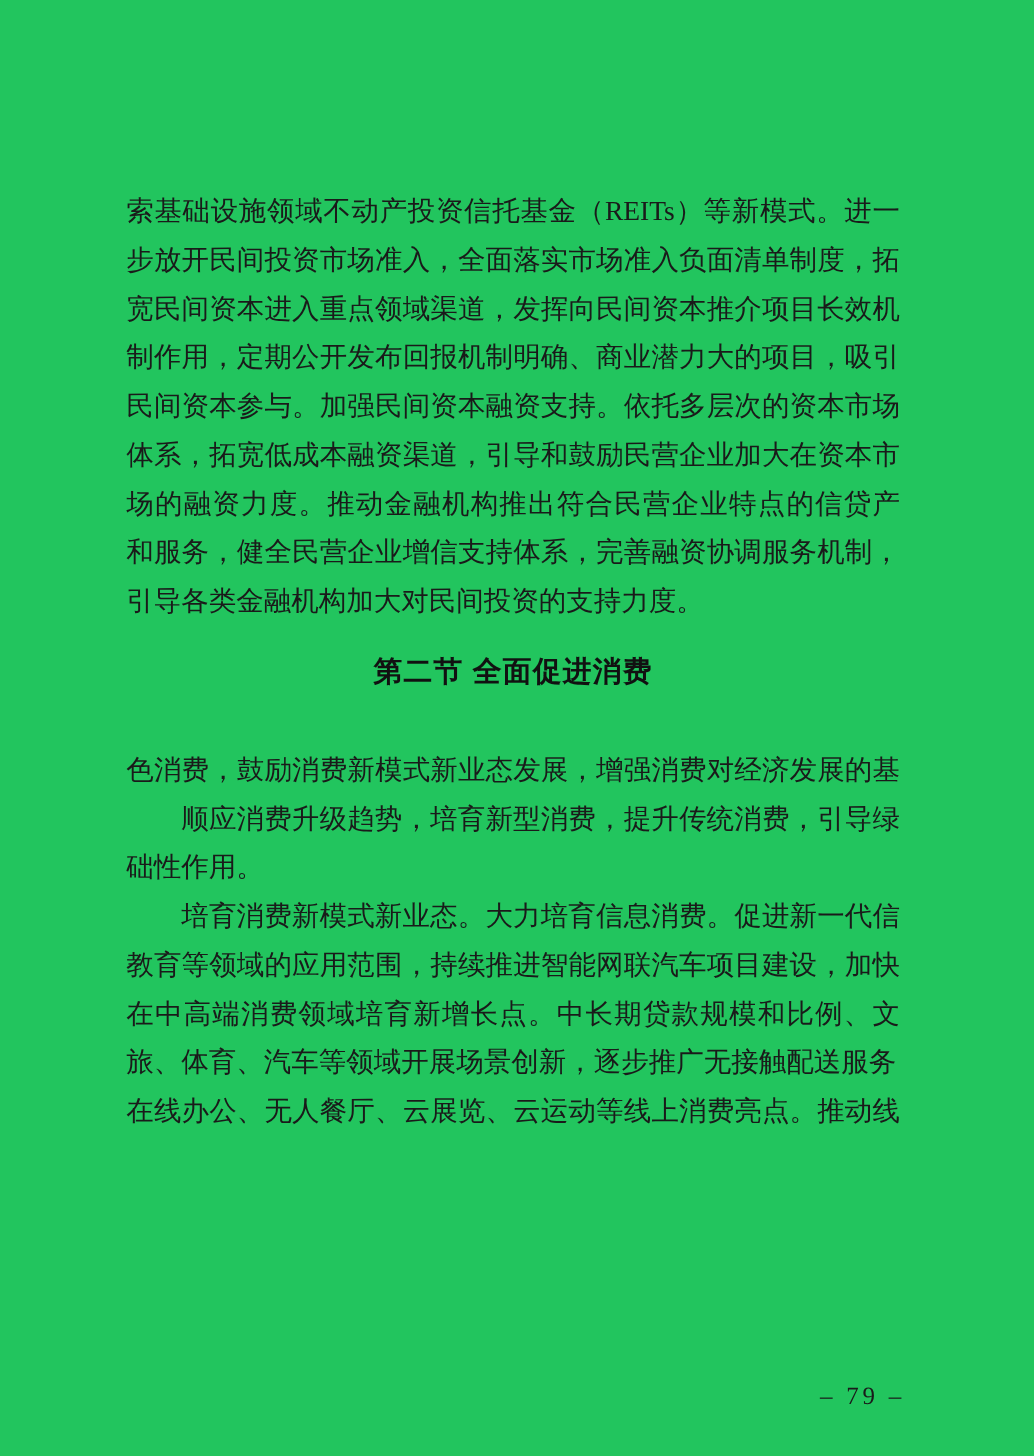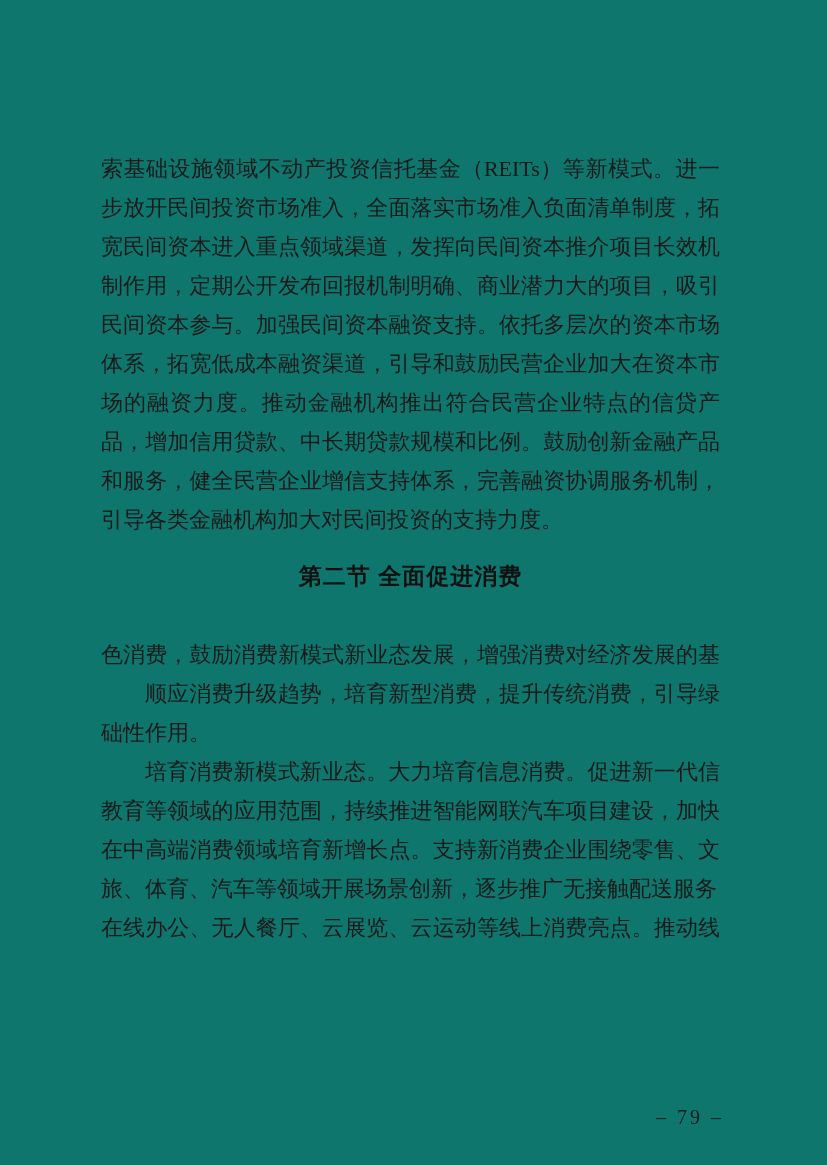--- a/index.html
+++ b/index.html
@@ -2,21 +2,21 @@
 <html><head>
 <meta charset="utf-8">
 <style>
   * { margin: 0; padding: 0; box-sizing: border-box; }
   html, body { background: #e8e8e8; }
   .page {
     position: relative;
     width: 827px;
     height: 1165px;
     margin: 0 auto;
-    background: #0f766e;
+    background: #22c55e;
     font-family: "Liberation Serif", serif;
     color: #1a1a1a;
     overflow: hidden;
   }
   .content {
     position: absolute;
     left: 101px;
     top: 149px;
     width: 619px;
   }
@@ -59,37 +59,36 @@
   <div class="content">
 
     <div class="paragraph">
         <div class="line">索基础设施领域不动产投资信托基金（REITs）等新模式。进一</div>
         <div class="line">步放开民间投资市场准入，全面落实市场准入负面清单制度，拓</div>
         <div class="line">宽民间资本进入重点领域渠道，发挥向民间资本推介项目长效机</div>
         <div class="line">制作用，定期公开发布回报机制明确、商业潜力大的项目，吸引</div>
         <div class="line">民间资本参与。加强民间资本融资支持。依托多层次的资本市场</div>
         <div class="line">体系，拓宽低成本融资渠道，引导和鼓励民营企业加大在资本市</div>
         <div class="line">场的融资力度。推动金融机构推出符合民营企业特点的信贷产</div>
-        <div class="line">品，增加信用贷款、中长期贷款规模和比例。鼓励创新金融产品</div>
         <div class="line">和服务，健全民营企业增信支持体系，完善融资协调服务机制，</div>
         <div class="line last">引导各类金融机构加大对民间投资的支持力度。</div>
       </div>
 
     <div class="section-heading">第二节 全面促进消费</div>
 
     <div class="paragraph">
         <div class="line">色消费，鼓励消费新模式新业态发展，增强消费对经济发展的基</div>
         <div class="line indent">顺应消费升级趋势，培育新型消费，提升传统消费，引导绿</div>
         <div class="line last">础性作用。</div>
       </div>
 
     <div class="paragraph">
         <div class="line indent">培育消费新模式新业态。大力培育信息消费。促进新一代信</div>
         <div class="line">教育等领域的应用范围，持续推进智能网联汽车项目建设，加快</div>
-        <div class="line">在中高端消费领域培育新增长点。支持新消费企业围绕零售、文</div>
+        <div class="line">在中高端消费领域培育新增长点。中长期贷款规模和比例、文</div>
         <div class="line">旅、体育、汽车等领域开展场景创新，逐步推广无接触配送服务，</div>
         <div class="line">在线办公、无人餐厅、云展览、云运动等线上消费亮点。推动线</div>
       </div>
 
   </div>
 
   <div class="footer">
     <span>– 79 –</span>
   </div>
 </div>

